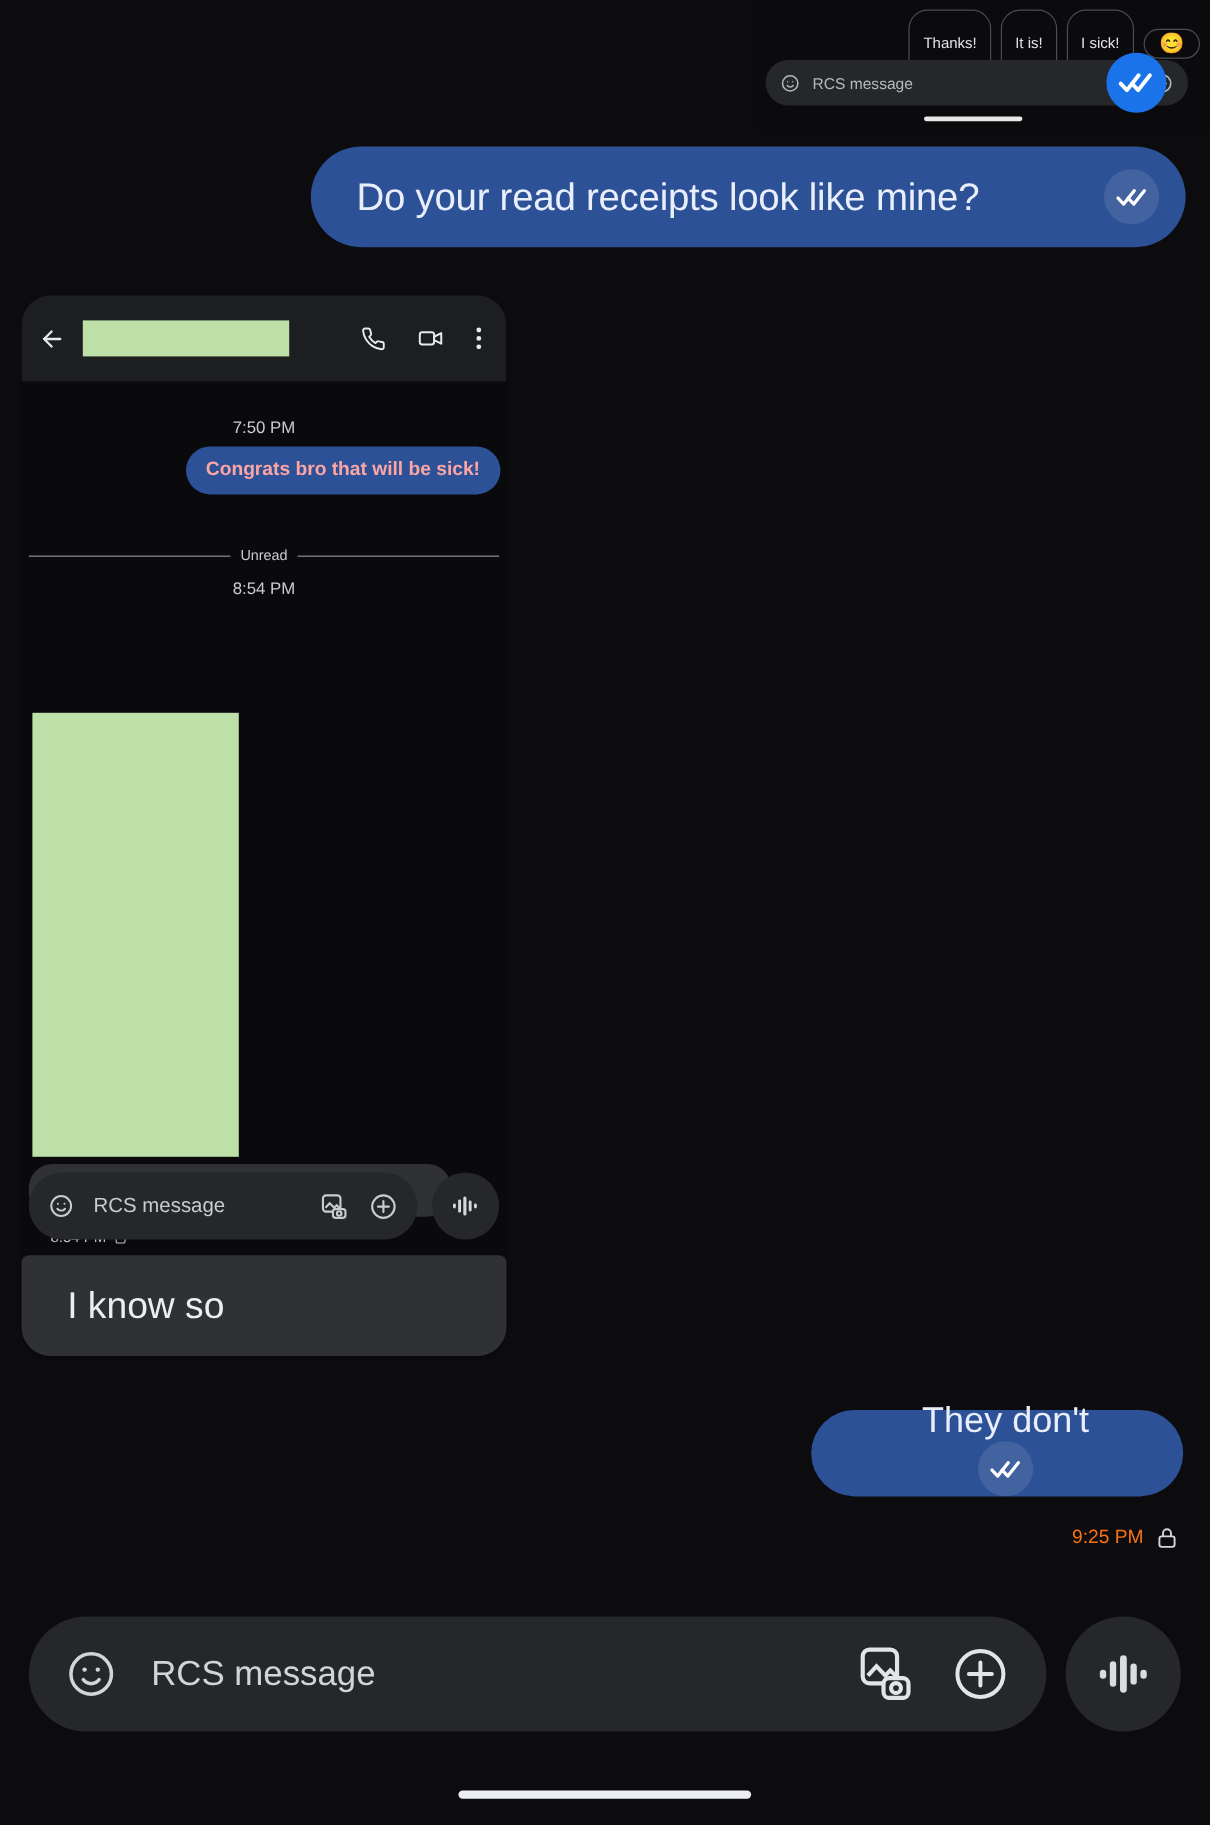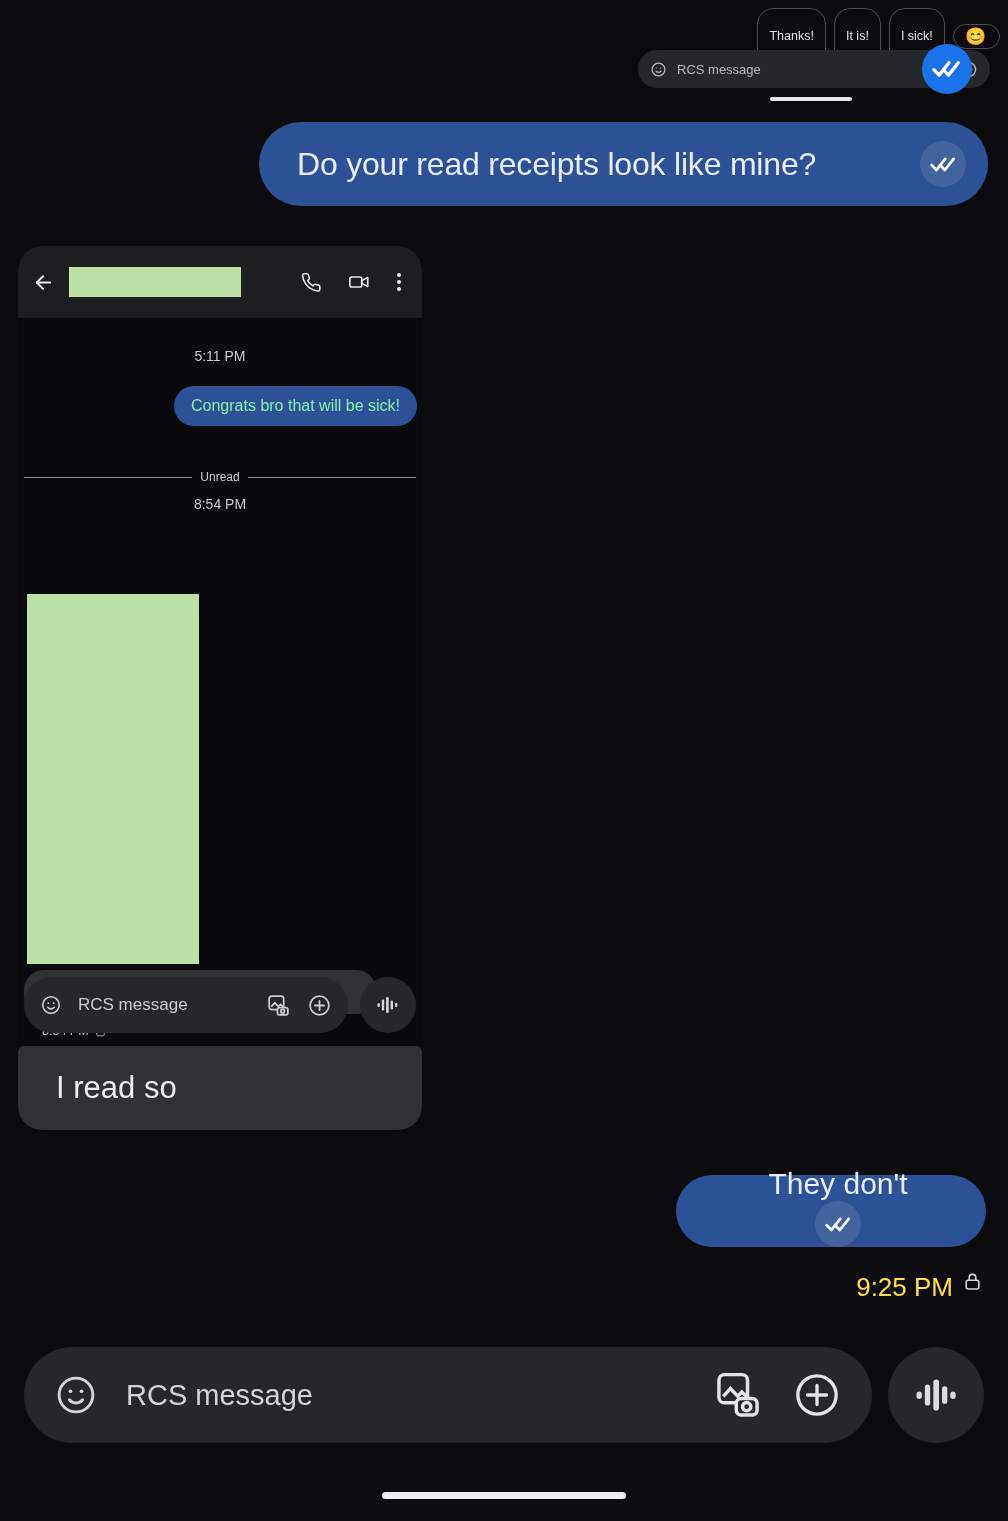--- a/index.html
+++ b/index.html
@@ -73,23 +73,23 @@
   }
   .n-redact {
     width:172px; height:30px; background:#bddfa8; flex:none;
   }
   .n-header .spacer { flex:1; }
   .n-icons { display:flex; align-items:center; gap:26px; padding-right:6px; }
 
   .n-body { position:relative; background:#0a0a0c; height:727px; }
   .n-time { text-align:center; color:#c9cbcf; font-size:14px; padding-top:30px; }
   .n-bub-out {
-    margin:22px 5px 0 auto; width:fit-content; max-width:300px;
-    background:#2d5196; color:#86efac;
-    font-size:16px; padding:11px 17px; border-radius:20px;
+    margin:8px 5px 0 auto; width:fit-content; max-width:300px;
+    background:#2d5196; color:#fca5a5;
+    font-size:16px; padding:11px 17px; border-radius:20px;font-weight:bold;
   }
   .n-unread {
     display:flex; align-items:center; gap:8px;
     margin:44px 6px 0 6px; color:#c9cbcf; font-size:12px;
   }
   .n-unread .ln { flex:1; height:1px; background:#8d9099; }
   .n-time2 { text-align:center; color:#c9cbcf; font-size:14px; padding-top:12px; }
   .n-attach-redact {
     position:absolute; left:9px; top:276px; width:172px; height:370px;
     background:#bddfa8;
@@ -129,22 +129,22 @@
   .bubble-out-2 {
     position:absolute; right:22px; top:1175px; width:310px; height:72px;
     background:#2d5196; border-radius:40px;
     display:flex; align-items:center; justify-content:flex-end;
     padding:0 20px 0 34px;
     flex-direction:column;
   }
   .bubble-out-2 .txt { color:#e9eefb; font-size:30px; }
   .stamp-out {
     position:absolute; right:26px; top:1272px;
-    display:flex; align-items:flex-start; gap:10px;
-    color:#fde047; font-size:26px;
+    display:flex; align-items:center; gap:10px;
+    color:#f97316; font-size:16px;
   }
 
   
   .main-input {
     position:absolute; left:24px; bottom:78px; width:960px; height:96px;
     display:flex; align-items:center; gap:16px;
   }
   .main-pill {
     flex:1; height:96px; background:#26272b; border-radius:48px;
     display:flex; align-items:center; padding:0 30px; gap:28px;
@@ -246,21 +246,21 @@
           <svg width="6" height="22" viewBox="0 0 6 22" fill="#e8eaed">
             <circle cx="3" cy="4" r="2"></circle>
               <circle cx="3" cy="11" r="2"></circle>
               <circle cx="3" cy="18" r="2"></circle>
           </svg>
         </span>
       </div>
     </div>
 
     <div class="n-body">
-      <div class="n-time">5:11 PM</div>
+      <div class="n-time">7:50 PM</div>
       <div class="n-bub-out">Congrats bro that will be sick!</div>
 
       <div class="n-unread">
         <span class="ln"></span>
         <span>Unread</span>
         <span class="ln"></span>
       </div>
       <div class="n-time2">8:54 PM</div>
 
       <div class="n-attach-redact"></div>
@@ -312,21 +312,21 @@
               <rect x="15.6" y="8.5" width="2.4" height="9" rx="1.2"></rect>
               <rect x="20" y="11" width="2.4" height="4" rx="1.2"></rect>
             </svg>
           </span>
         </div>
       </div>
     </div>
   </div>
 
   <div class="bubble-in">
-    <span class="txt">I read so</span>
+    <span class="txt">I know so</span>
   </div>
 
   <div class="bubble-out-2">
     <span class="txt">They don't</span>
     <span class="rr-circle">
       <svg width="27" height="27" viewBox="0 0 24 24" fill="none" stroke="#ffffff" stroke-width="2.4" stroke-linecap="round" stroke-linejoin="round">
         <path d="M1.5 12.5l4.2 4.4L13.5 7"></path>
           <path d="M9 12.5l4.2 4.4L21 7"></path>
       </svg>
     </span>

